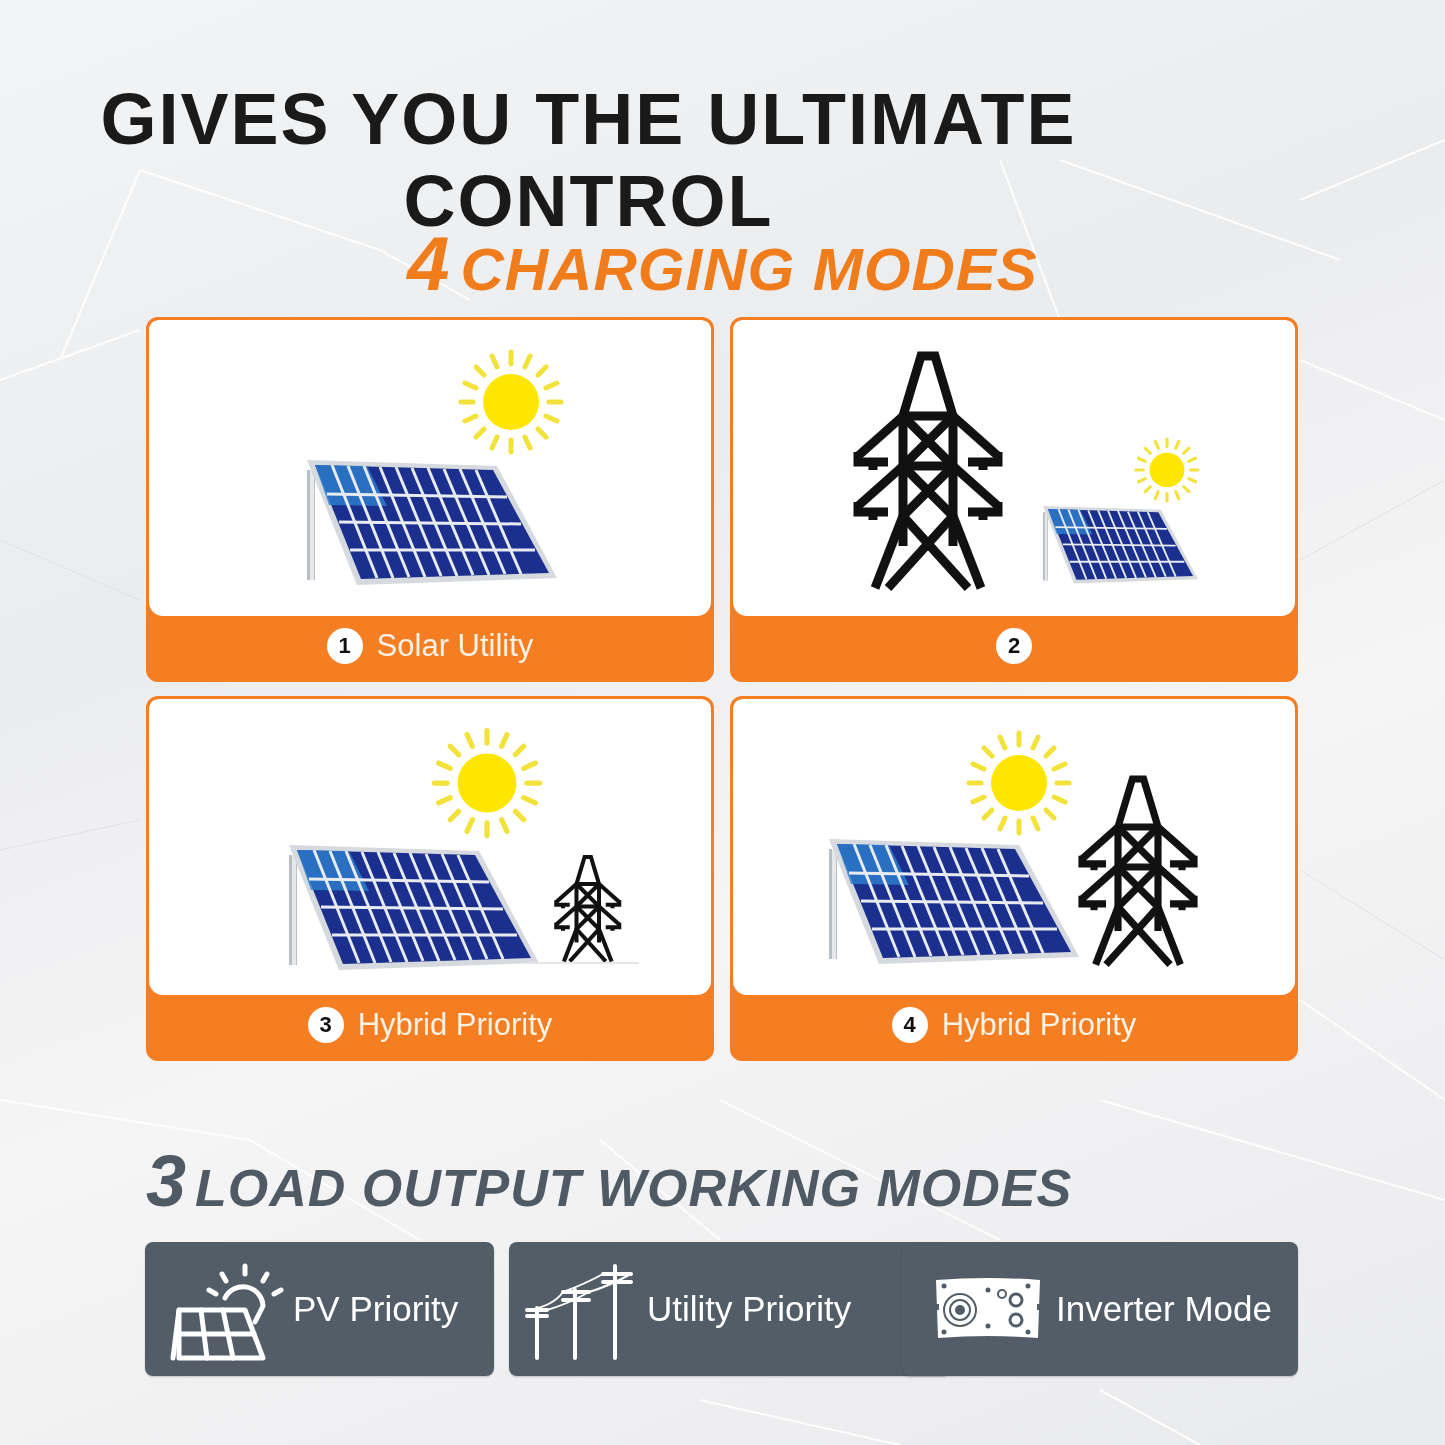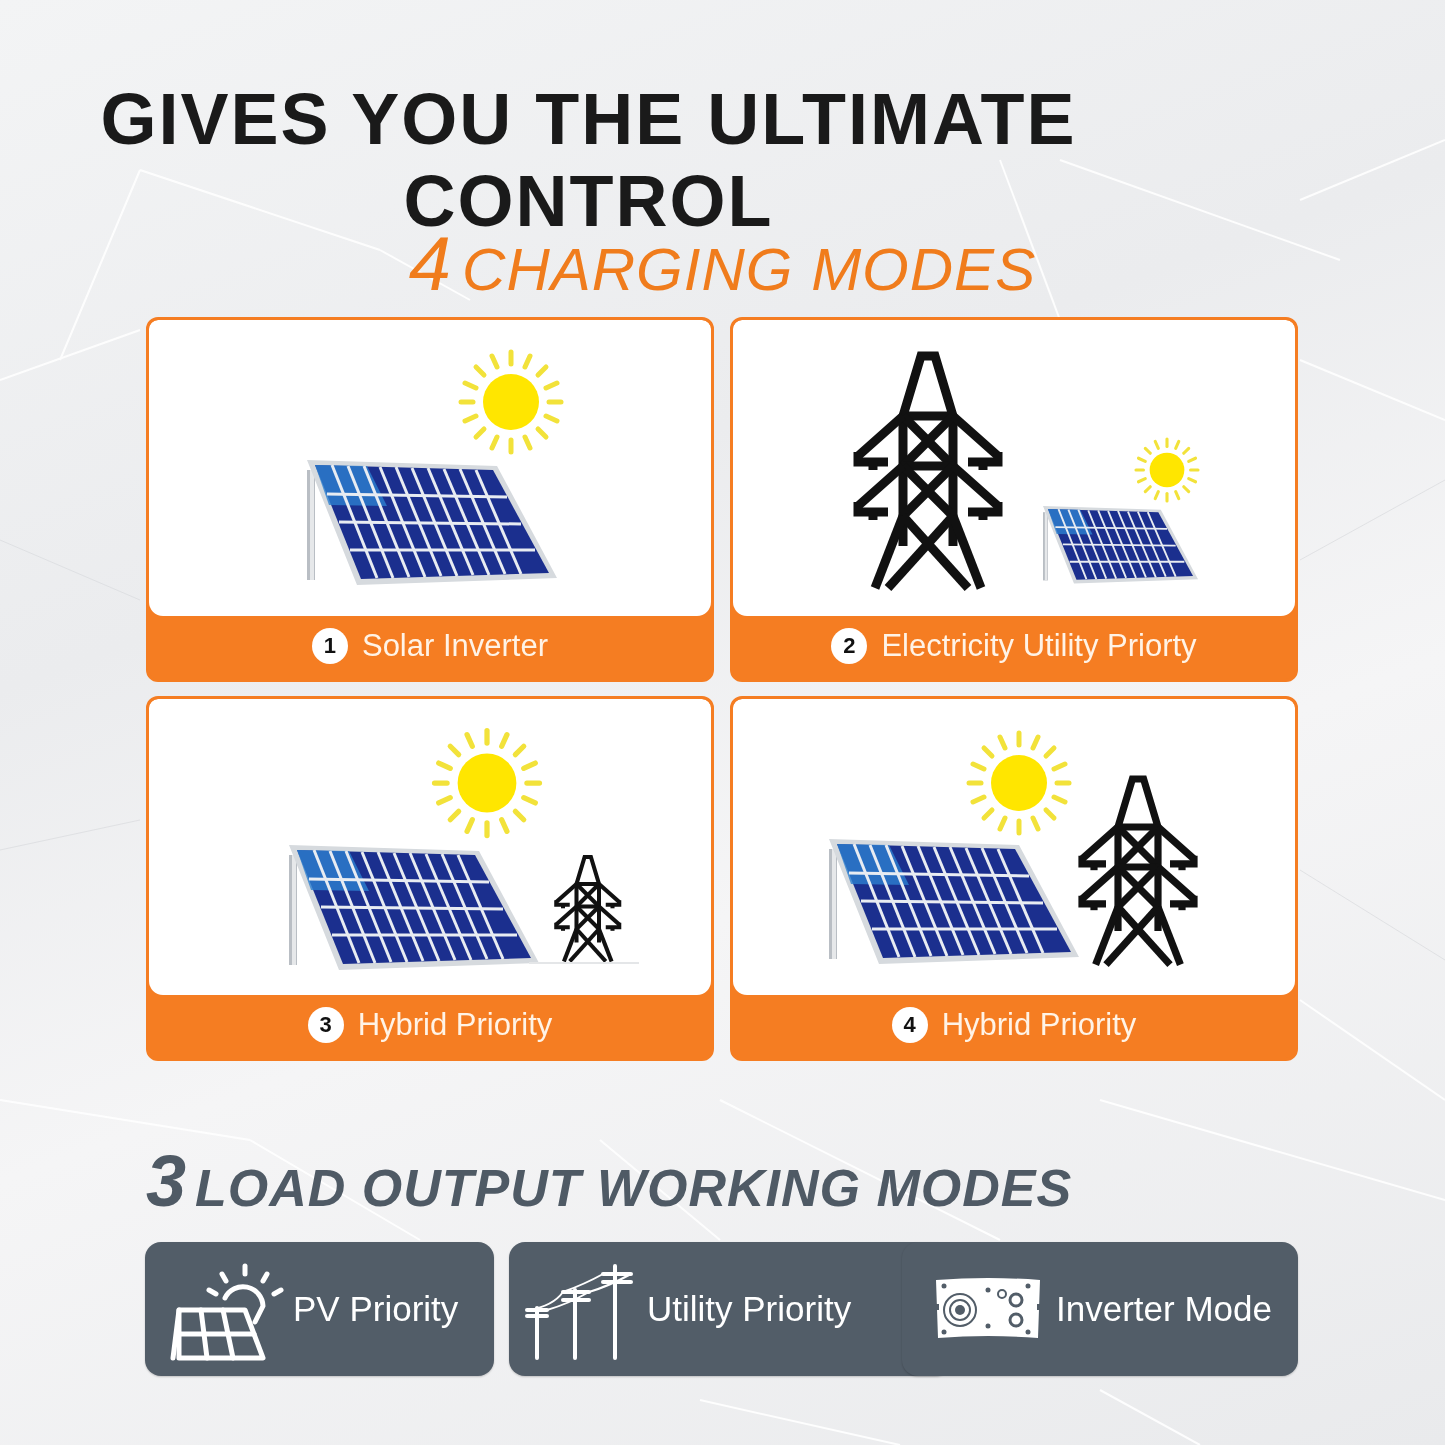--- a/index.html
+++ b/index.html
@@ -11,21 +11,21 @@
   }
   .bg-lines { position: absolute; inset: 0; pointer-events: none; }
 
   .headline {
     position: absolute; left: 0; top: 78px; width: 1177px;
     text-align: center; font-weight: 700; font-size: 72px; letter-spacing: 2px;
     color: #1a1a1a;
   }
   .subhead-orange {
     position: absolute; left: 0; top: 220px; width: 1445px;
-    text-align: center; font-weight: 400; font-style: italic; font-size: 60px; letter-spacing: 1px;
+    text-align: center; font-weight: 700; font-style: italic; font-size: 60px; letter-spacing: 1px;
     color: #f07c1c;
   }
   .subhead-orange .num { font-size: 76px; margin-right: 10px; }
 
   .card {
     position: absolute; width: 568px; height: 365px;
     border: 3px solid #f57d22; border-radius: 12px;
     background: #f57d22; overflow: hidden;
   }
   .card .panel {
@@ -46,21 +46,21 @@
 
   .subhead-grey {
     position: absolute; left: 0; top: 1140px; width: 1218px;
     text-align: center; font-weight: 700; font-style: italic; font-size: 52px; letter-spacing: 1px;
     color: #4f5a65;
   }
   .subhead-grey .num { font-size: 72px; margin-right: 8px; }
 
   .mode-btn {
     position: absolute; top: 1242px; height: 134px;
-    background: #525d68; border-radius: 16px;
+    background: #525d68; border-radius: 8px;
     display: flex; align-items: center; color: #ffffff;
     box-shadow: 0 1px 2px rgba(0,0,0,0.2);
   }
   .mode-btn .lbl { font-size: 35px; font-weight: 400; white-space: nowrap; }
 </style>
 </head>
 <body>
 
 <svg class="bg-lines" width="1445" height="1445">
   <g stroke="#ffffff" stroke-width="2" fill="none" opacity="0.9">
@@ -171,35 +171,34 @@
 
 <div class="card" style="left:146px; top:317px;">
   <div class="panel">
     <svg class="art" width="568" height="296">
       <use href="#sun" transform="translate(362,82)"></use>
       <use href="#panel" transform="translate(158,140)"></use>
     </svg>
   </div>
   <div class="caption">
     <span class="badge">1</span>
-    <span>Solar Inverter</span>
+    <span>Solar Utility</span>
   </div>
 </div>
 
 <div class="card" style="left:730px; top:317px;">
   <div class="panel">
     <svg class="art" width="568" height="296">
       <use href="#tower" transform="translate(120,36)"></use>
       <use href="#sun" transform="translate(434,150) scale(0.62)"></use>
       <use href="#panel" transform="translate(310,186) scale(0.62)"></use>
     </svg>
   </div>
   <div class="caption">
     <span class="badge">2</span>
-    <span>Electricity Utility Priorty</span>
   </div>
 </div>
 
 <div class="card" style="left:146px; top:696px;">
   <div class="panel">
     <svg class="art" width="568" height="296">
       <use href="#sun" transform="translate(338,84) scale(1.05)"></use>
       <use href="#panel" transform="translate(140,146)"></use>
       <g transform="translate(405,158) scale(0.45)">
           <use href="#tower"></use>

